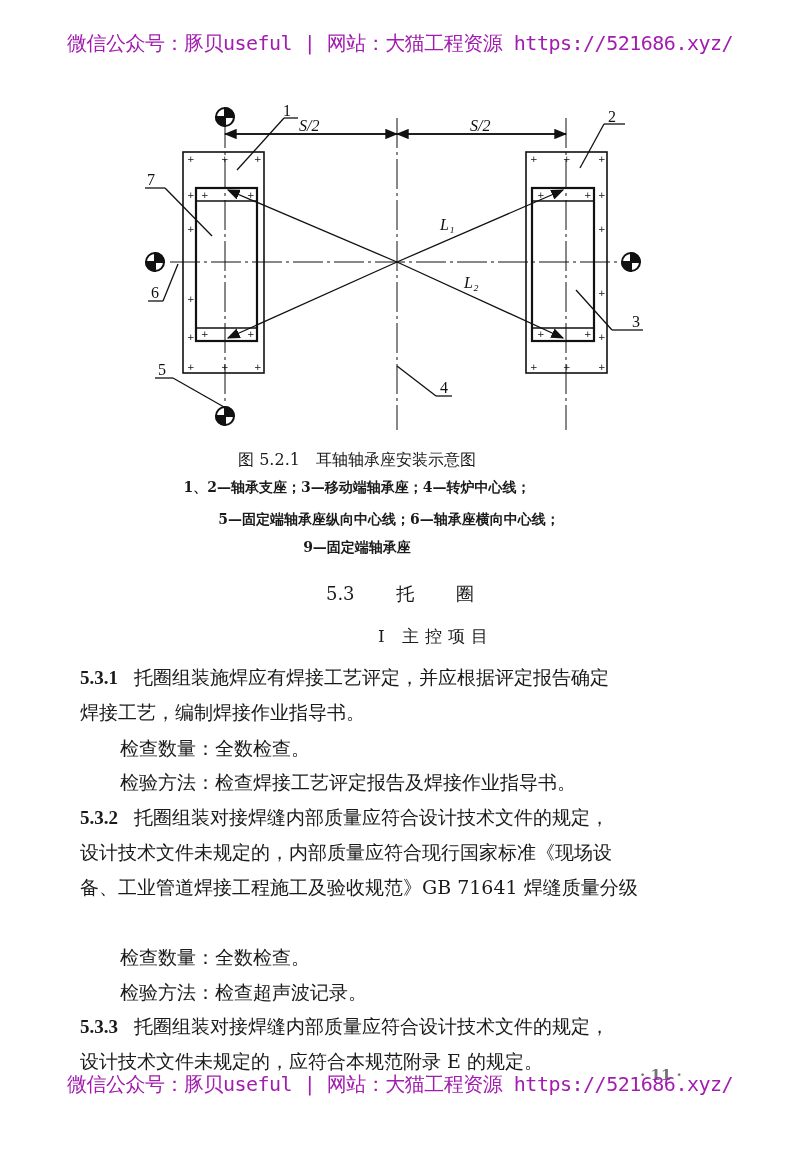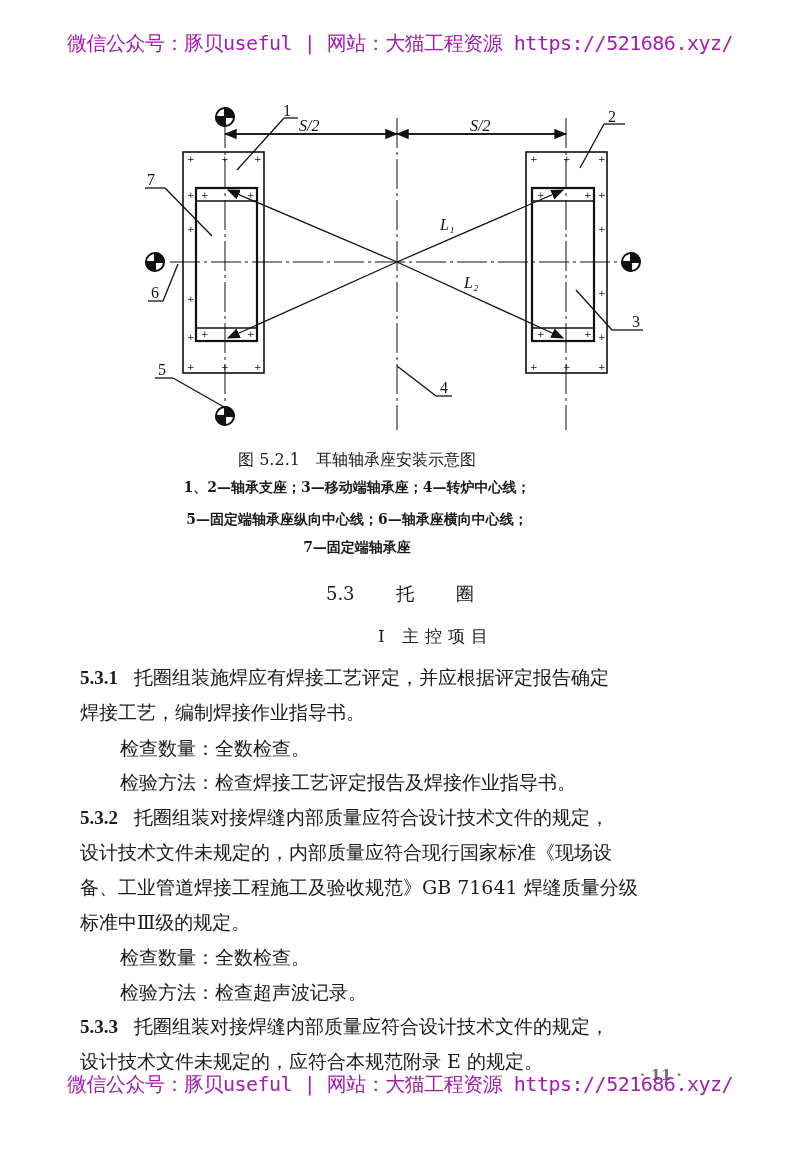--- a/index.html
+++ b/index.html
@@ -8,21 +8,21 @@
   .watermark { position: absolute; left: 0; width: 800px; text-align: center;
                font-family: "DejaVu Sans Mono", "Liberation Mono", monospace;
                font-size: 20px; color: #a21caf; white-space: nowrap; letter-spacing: -0.5px; }
   .watermark.top { top: 30px; }
   .watermark.bottom { top: 1071px; }
   .figure { position: absolute; left: 0; top: 90px; width: 800px; height: 350px; }
   .figure svg { display: block; }
   .caption { position: absolute; left: 0; width: 714px; text-align: center; font-size: 14px; font-weight: bold; }
   .cap-title { top: 450px; font-size: 16px; font-weight: normal; }
   .cap-l1 { top: 479px; }
-  .cap-l2 { top: 511px; }
+  .cap-l2 { top: 511px; padding-left: 32px; }
   .cap-l3 { top: 539px; }
   .section-title { position: absolute; top: 582px; left: 0; width: 800px; text-align: center;
                    font-size: 18px; font-weight: normal; word-spacing: 0; }
   .section-title span { margin: 0 18px; }
   .subsection { position: absolute; top: 625px; left: 0; width: 800px; text-align: center; font-size: 17px; letter-spacing: 6px; padding-left: 36px; }
   .para { position: absolute; left: 80px; width: 650px; font-size: 19px; line-height: 35px; }
   .para .num { font-weight: bold; margin-right: 16px; font-family: "Liberation Serif", serif; }
   .para.indent { left: 120px; }
   .page-num { position: absolute; top: 1066px; left: 640px; font-size: 15px; font-weight: bold; color: #737373; }
 </style>
@@ -150,41 +150,40 @@
       <text x="158" y="375">5</text>
       <text x="151" y="298">6</text>
       <text x="147" y="185">7</text>
     </g>
   </svg>
 </div>
 
 <div class="caption cap-title">图 5.2.1　耳轴轴承座安装示意图</div>
 <div class="caption cap-l1">1、2—轴承支座；3—移动端轴承座；4—转炉中心线；</div>
 <div class="caption cap-l2">5—固定端轴承座纵向中心线；6—轴承座横向中心线；</div>
-<div class="caption cap-l3">7—固定端轴承座</div>
+<div class="caption cap-l3">9—固定端轴承座</div>
 
 <div class="section-title">
   <span>5.3</span>
   <span>托</span>
   <span>圈</span>
 </div>
 <div class="subsection">Ⅰ 主控项目</div>
 
 <div class="para" style="top:660px;">
   <div><span class="num">5.3.1</span><span>托圈组装施焊应有焊接工艺评定，并应根据评定报告确定</span></div>
   <div>焊接工艺，编制焊接作业指导书。</div>
 </div>
 <div class="para indent" style="top:731px;">检查数量：全数检查。</div>
 <div class="para indent" style="top:765px;">检验方法：检查焊接工艺评定报告及焊接作业指导书。</div>
 
 <div class="para" style="top:800px;">
   <div><span class="num">5.3.2</span><span>托圈组装对接焊缝内部质量应符合设计技术文件的规定，</span></div>
   <div>设计技术文件未规定的，内部质量应符合现行国家标准《现场设</div>
   <div>备、工业管道焊接工程施工及验收规范》GB 71641 焊缝质量分级</div>
-  <div>标准中Ⅲ级的规定。</div>
 </div>
 <div class="para indent" style="top:940px;">检查数量：全数检查。</div>
 <div class="para indent" style="top:975px;">检验方法：检查超声波记录。</div>
 
 <div class="para" style="top:1009px;">
   <div><span class="num">5.3.3</span><span>托圈组装对接焊缝内部质量应符合设计技术文件的规定，</span></div>
   <div>设计技术文件未规定的，应符合本规范附录 E 的规定。</div>
 </div>
 
 <div class="page-num">· 11 ·</div>

